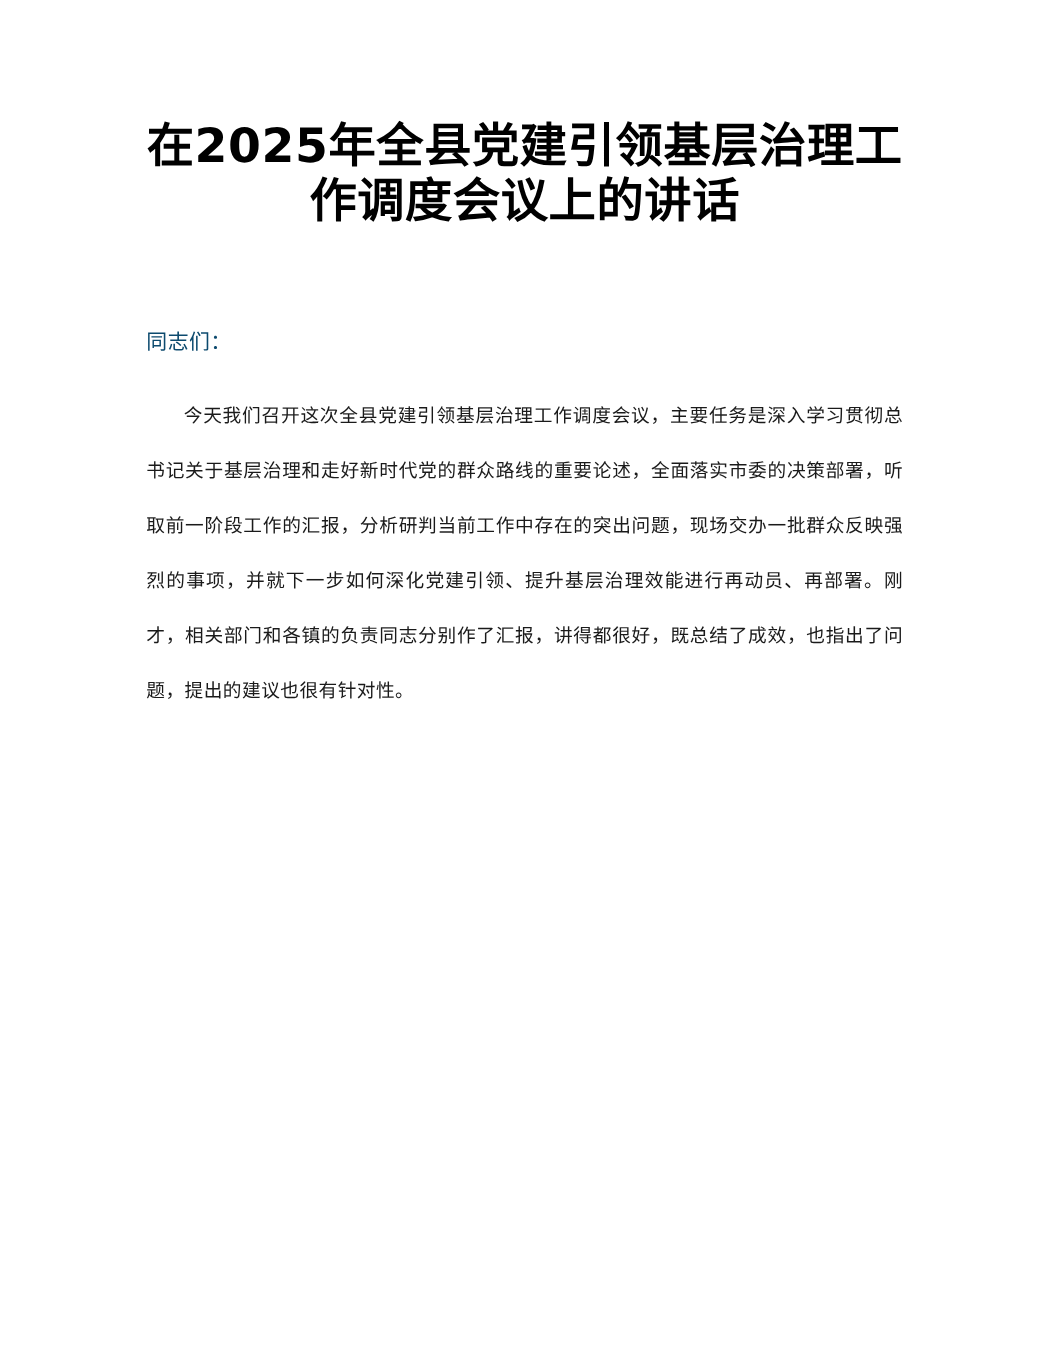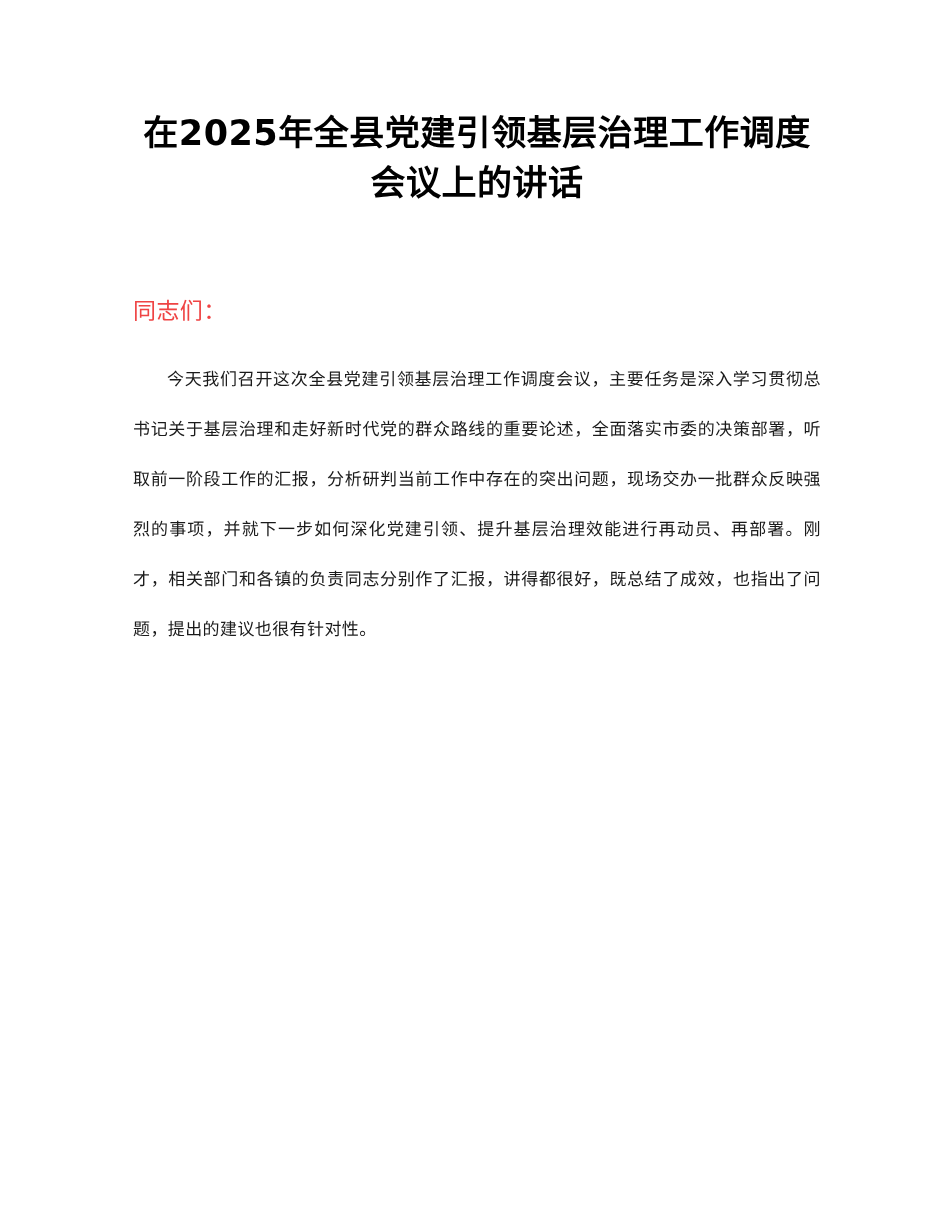--- a/index.html
+++ b/index.html
@@ -24,37 +24,37 @@
     left: 133px;
     top: 0;
     width: 688px;
   }
 
   .doc-title {
     margin: 0;
     padding-top: 108px;
     font-family: "DejaVu Sans", "Liberation Sans", sans-serif;
     font-weight: bold;
-    font-size: 35px;
+    font-size: 43px;
     line-height: 50px;
     color: #000000;
     text-align: center;
     letter-spacing: 0.5px;
   }
 
   .title-spacer {
     height: 78px;
   }
 
   .salutation {
     margin: 0;
     font-family: "DejaVu Serif", "Liberation Serif", serif;
-    font-size: 23px;
+    font-size: 19px;
     line-height: 50px;
-    color: #ef4444;
+    color: #0c4a6e;
     text-align: justify;
     text-justify: inter-ideograph;
     letter-spacing: 0.4px;
   }
 
   .para-gap {
     height: 18px;
   }
 
   .doc-para {

